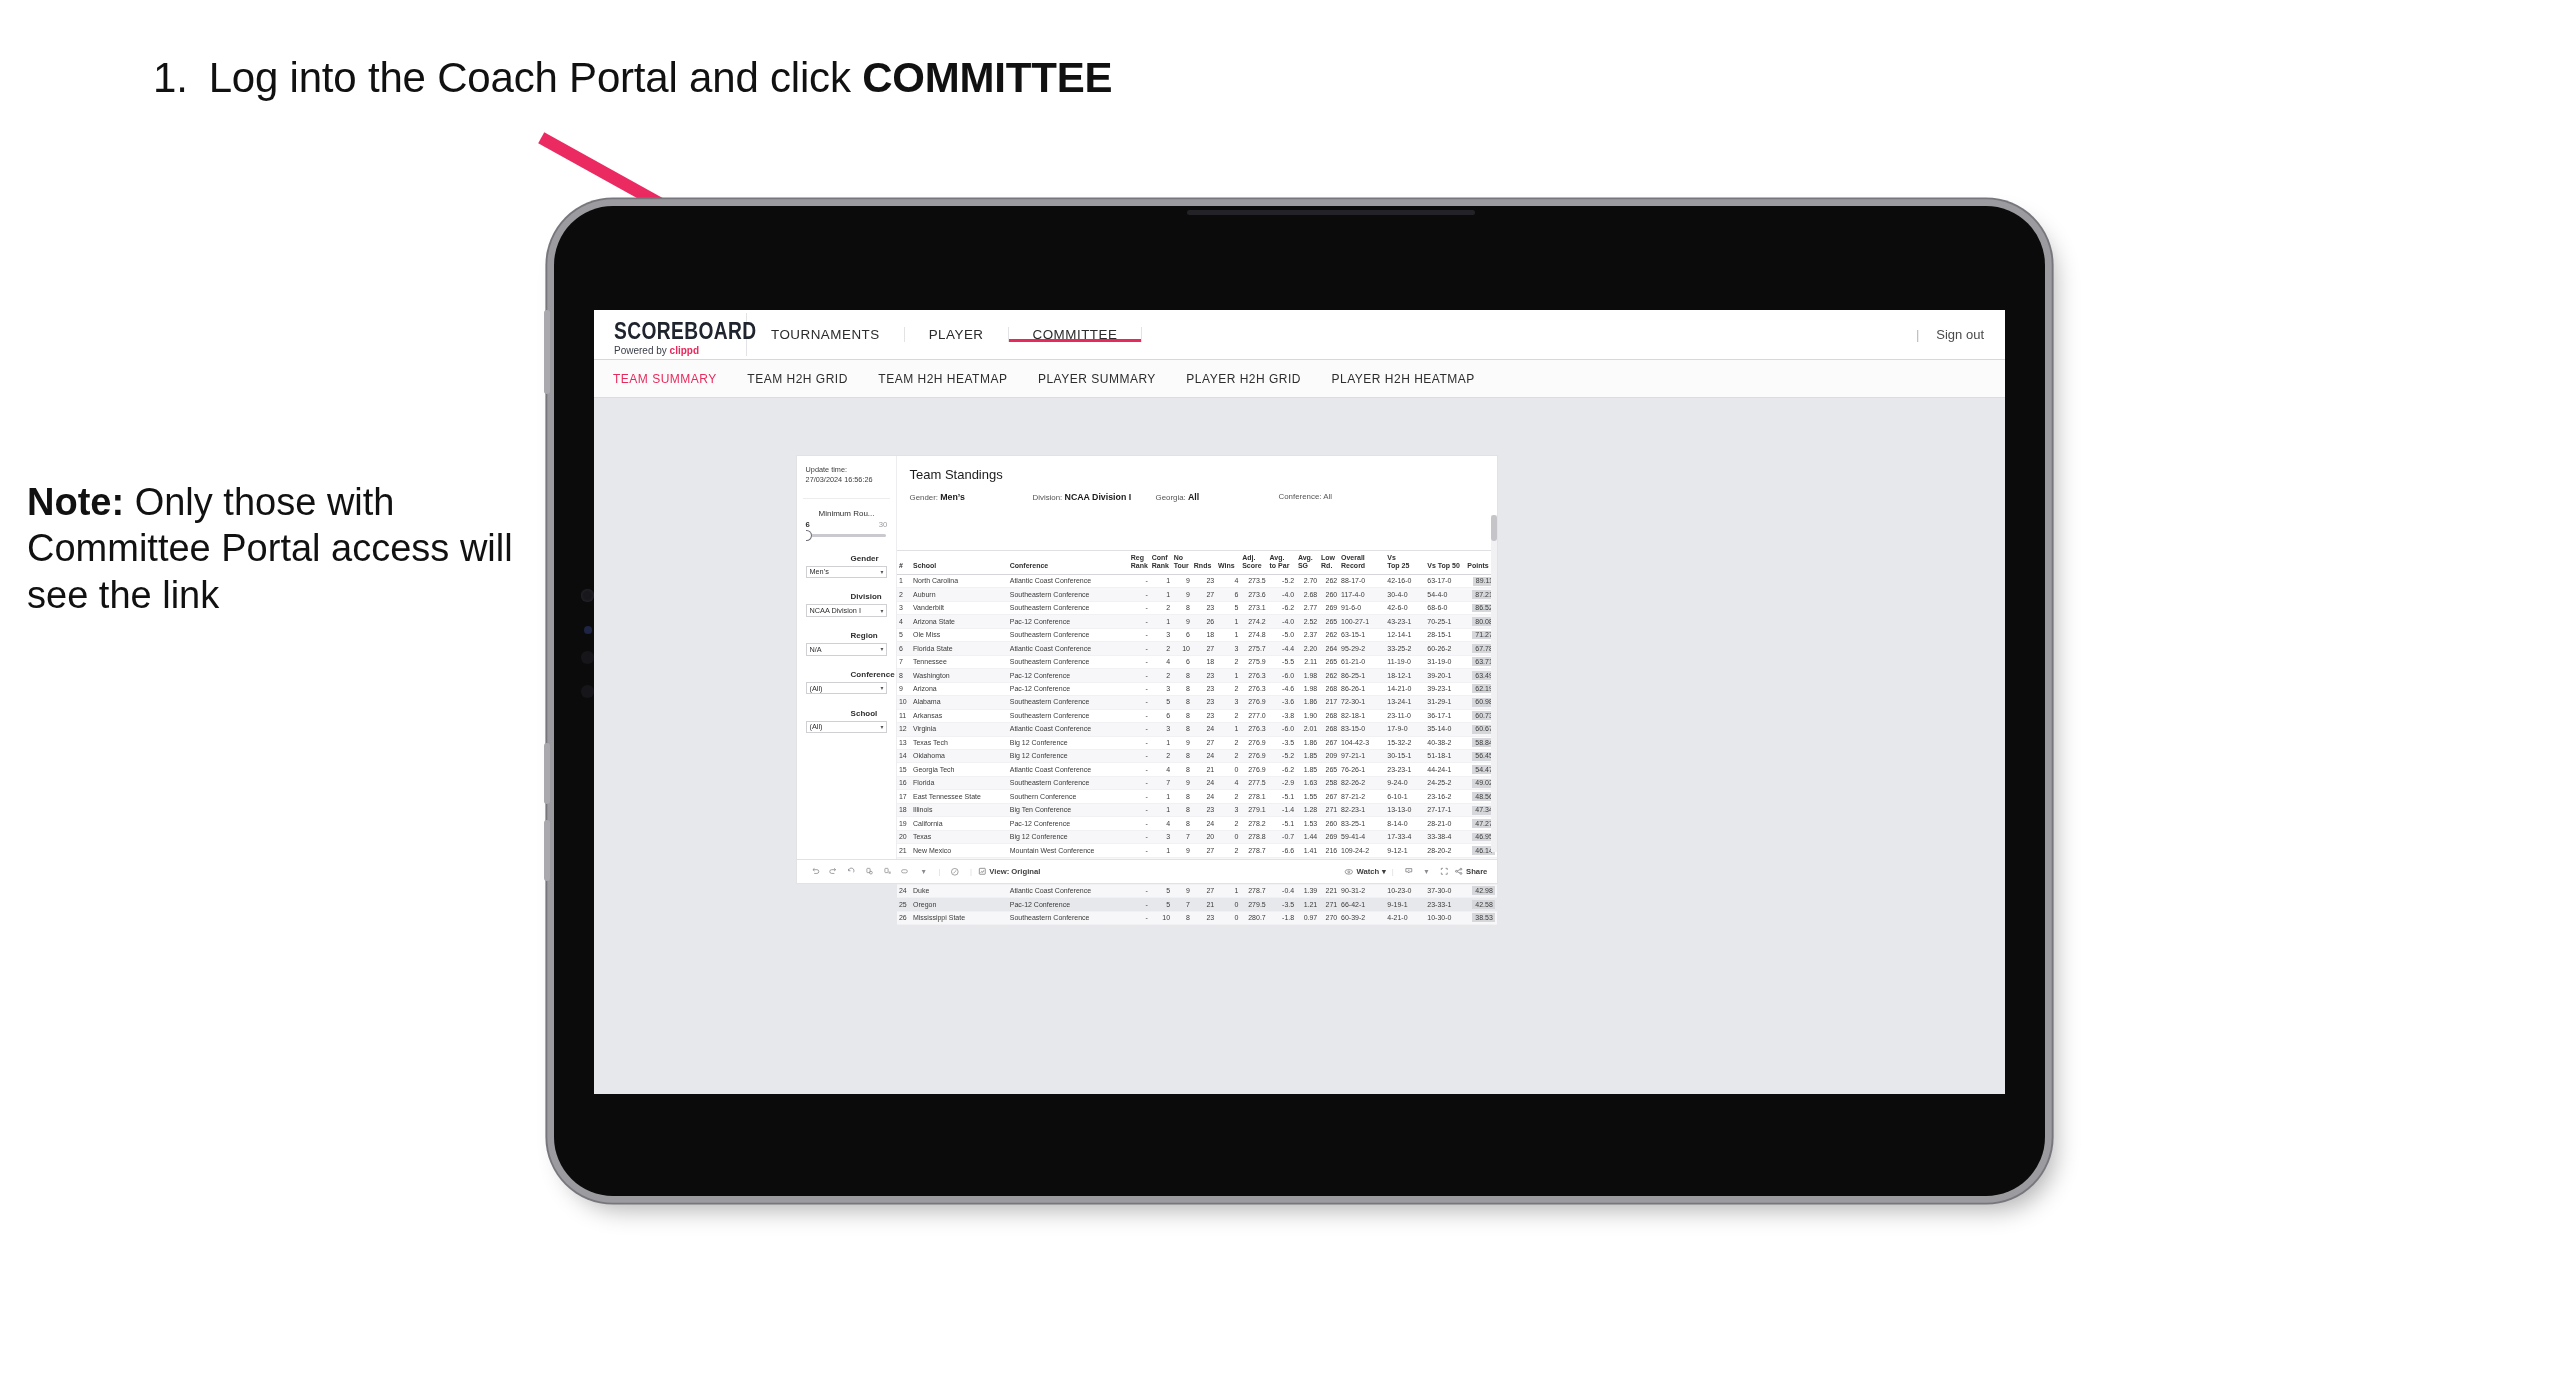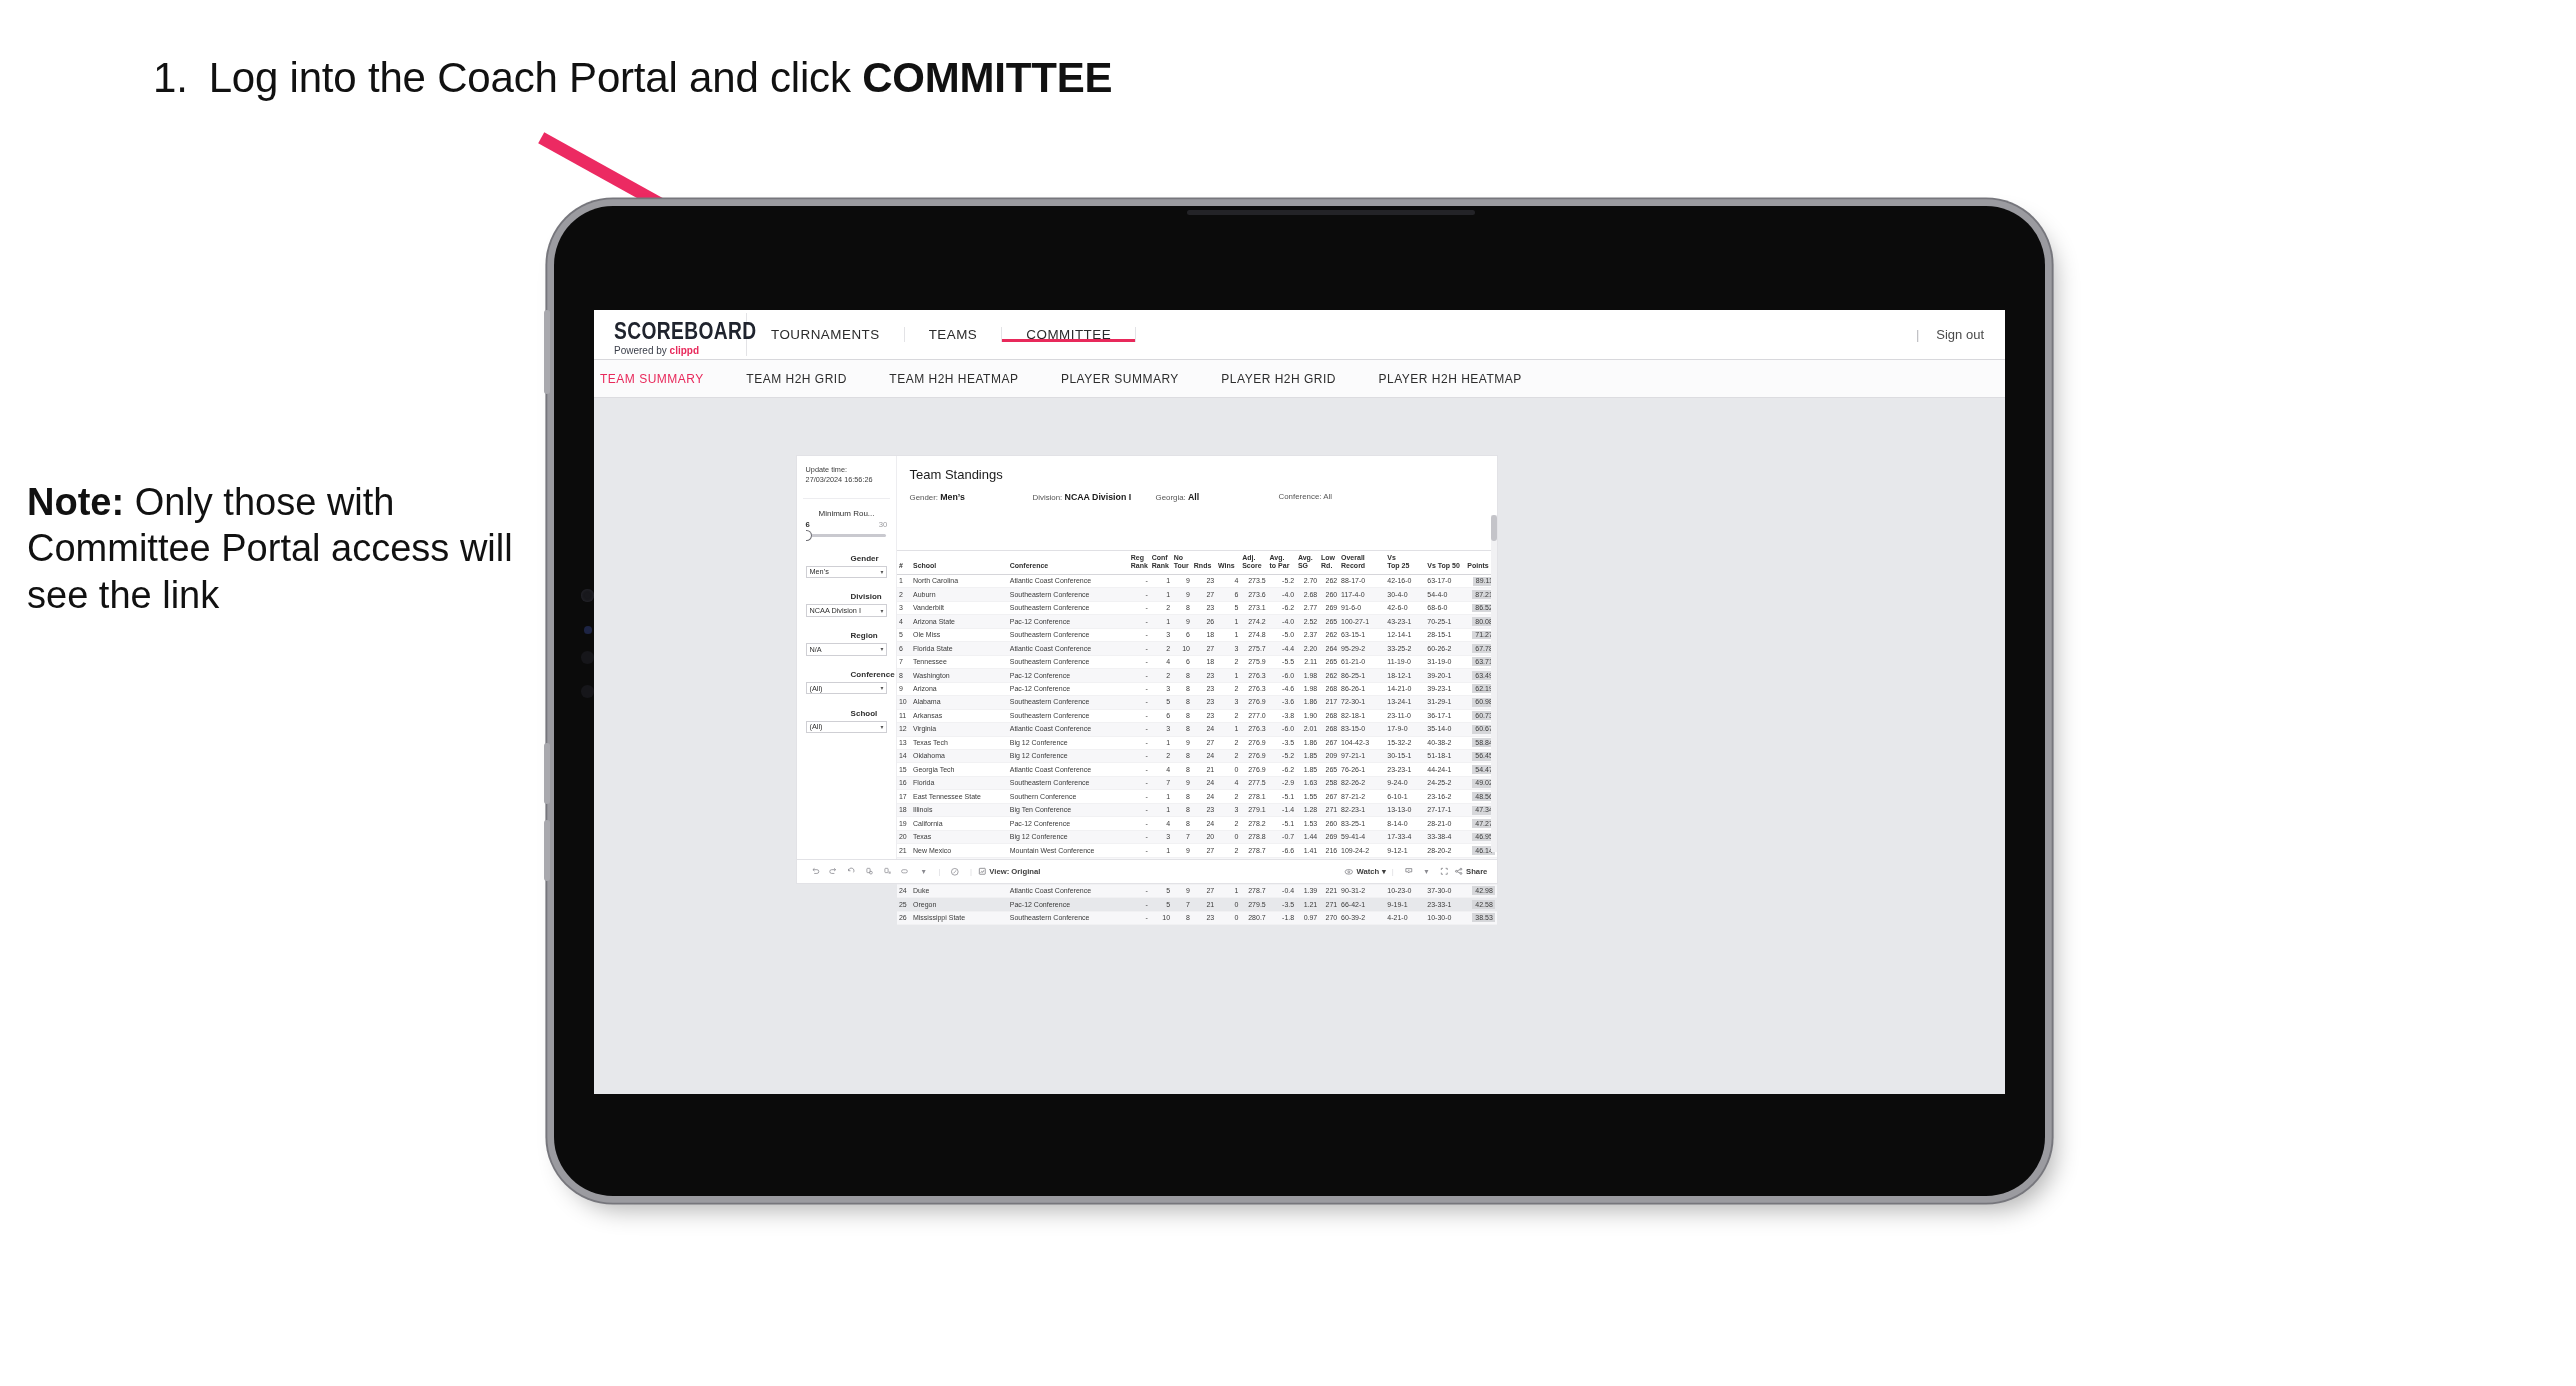--- a/index.html
+++ b/index.html
@@ -79,21 +79,21 @@
   .topnav-item.active { box-shadow: inset 0 -2.9px 0 #e8295b; }
   #signout-wrap {
     margin-left:auto; display:flex; align-items:center; gap:17px;
     padding-right:21px; font-size:13px; color:#4a4a4a;
   }
   #signout-wrap .divider { color:#b9b9bd; }
 
   
   #sub-nav {
     height:38px; background:#fbfbfc; display:flex; align-items:center;
-    padding-left:6px; gap:12px; border-bottom:1px solid #dcdce0;
+    padding-left:19px; gap:0; border-bottom:1px solid #dcdce0;
   }
   .subnav-item {
     font-size:12px; letter-spacing:0.5px; color:#2d2d2d;
     padding:0 19px 0 0; margin-right:11.5px; cursor:pointer;
   }
   .subnav-item.active { color:#e8295b; }
 
   
   #viz-canvas { position:relative; height:696px; background:#e7e8eb; }
   #viz-panel {
@@ -198,21 +198,21 @@
 
   <div id="screen">
 
     <div id="app-header">
       <div id="brand">
         <div class="bname">SCOREBOARD</div>
         <div class="bsub"><span>Powered by </span><b>clippd</b></div>
       </div>
       <div class="topnav">
         <div class="topnav-item">TOURNAMENTS</div>
-        <div class="topnav-item">TEAMS</div>
+        <div class="topnav-item">PLAYER</div>
         <div class="topnav-item active">COMMITTEE</div>
       </div>
       <div id="signout-wrap">
         <span class="divider">|</span>
         <span>Sign out</span>
       </div>
     </div>
 
     <div id="sub-nav">
       <div class="subnav-item active">TEAM SUMMARY</div>

